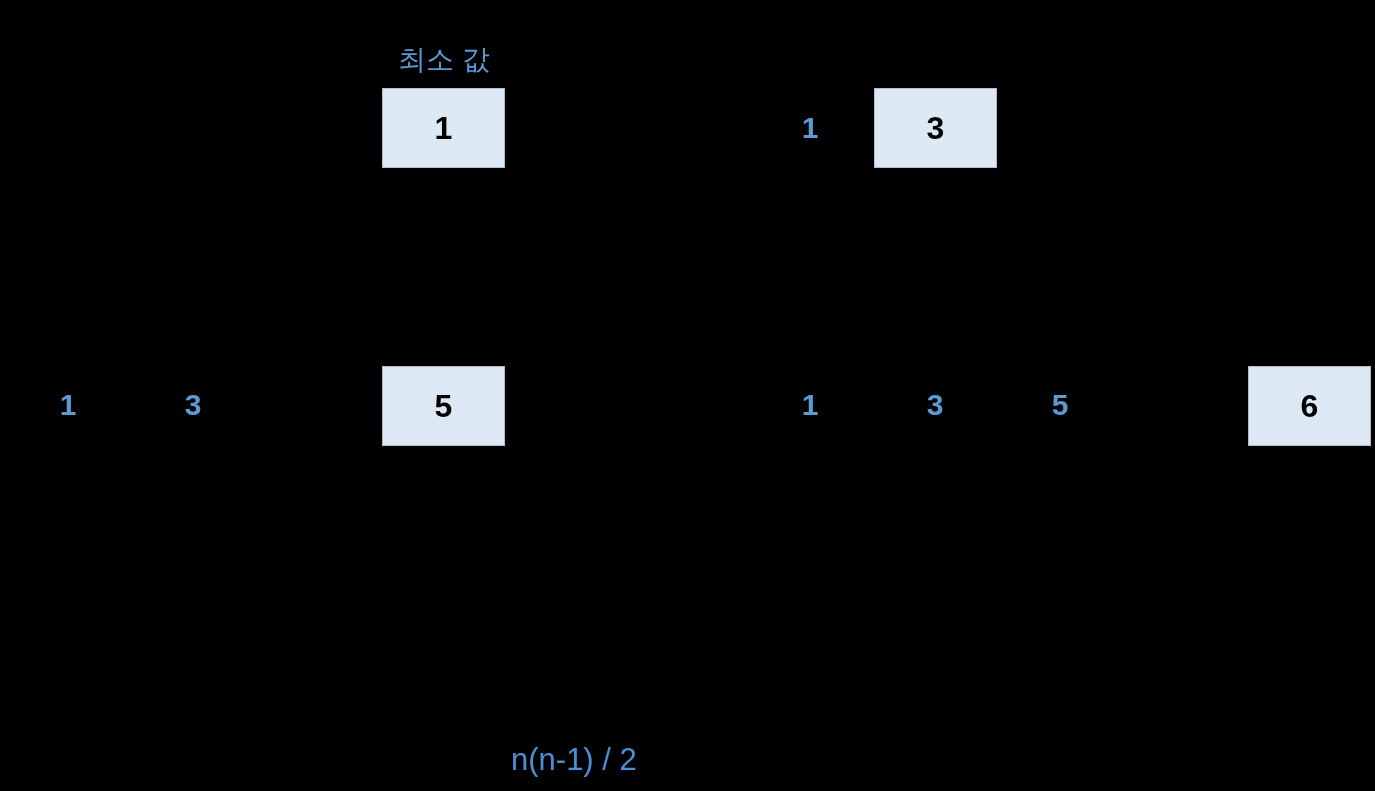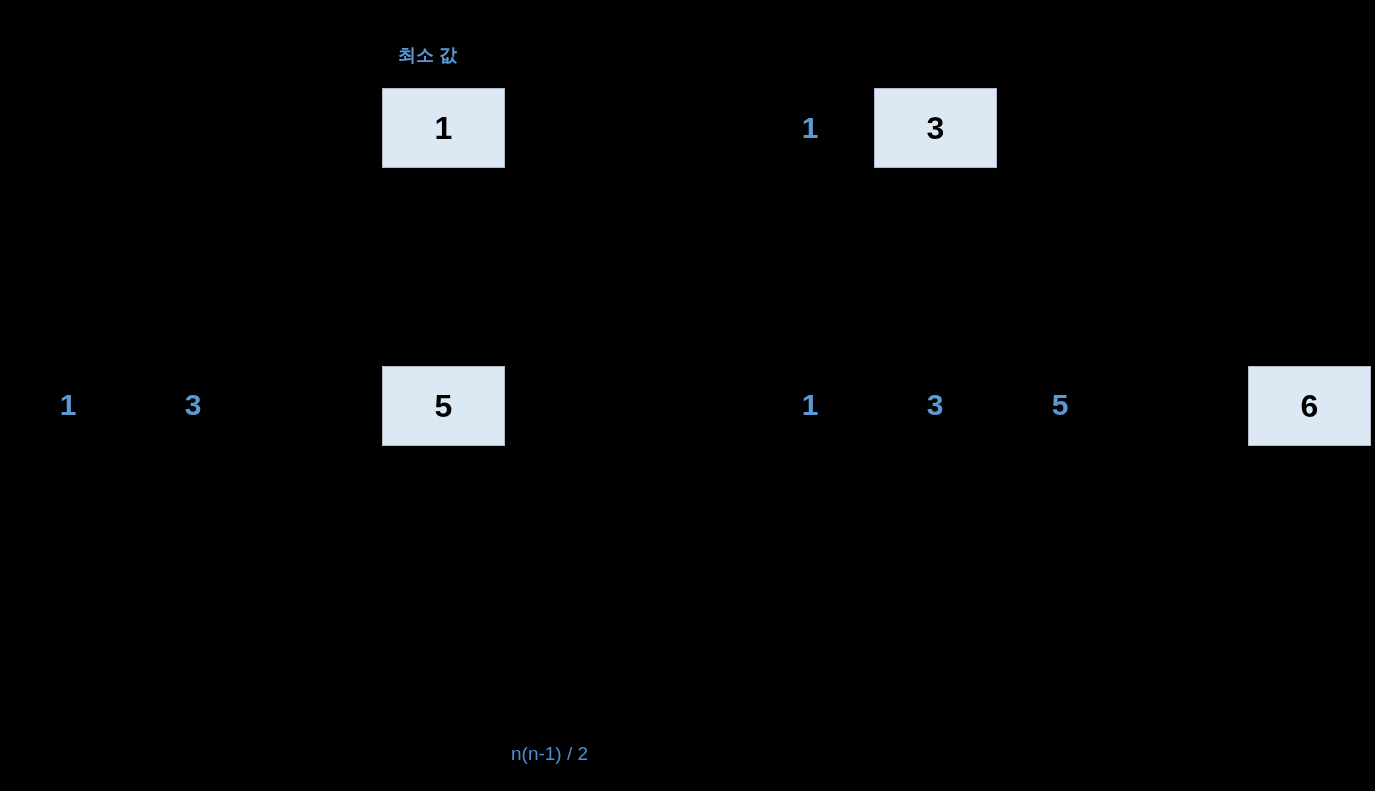--- a/index.html
+++ b/index.html
@@ -49,31 +49,31 @@
     color: #5b9bd5;
     font-size: 30px;
     font-weight: bold;
     line-height: 1;
   }
 
   
   .caption {
     position: absolute;
     color: #5b9bd5;
-    font-size: 18px;
-    font-weight: bold;
+    font-size: 28px;
+    font-weight: normal;
     line-height: 1;
     white-space: nowrap;
   }
 
   
   .formula {
     position: absolute;
     color: #4a90d9;
-    font-size: 19px;
+    font-size: 31px;
     font-weight: normal;
     line-height: 1;
     white-space: nowrap;
   }
 </style>
 </head>
 <body>
 
 <div id="stage" style="background: rgb(0, 0, 0);">
 

